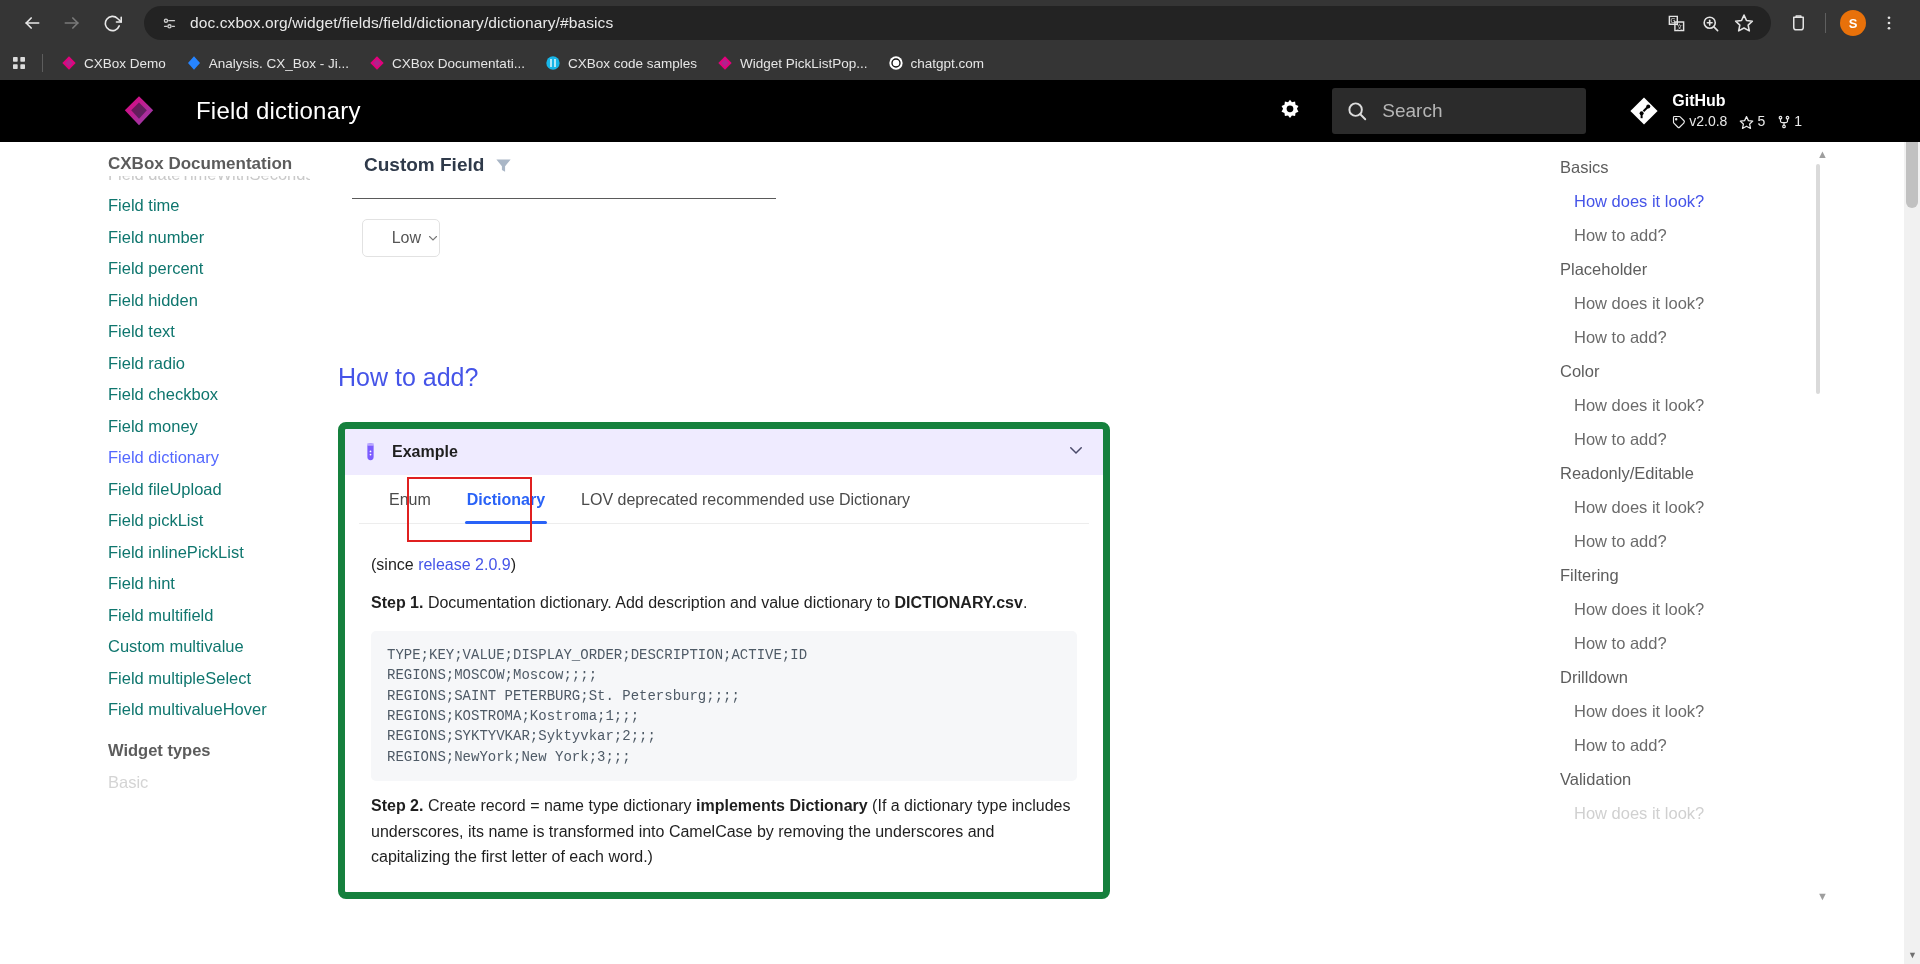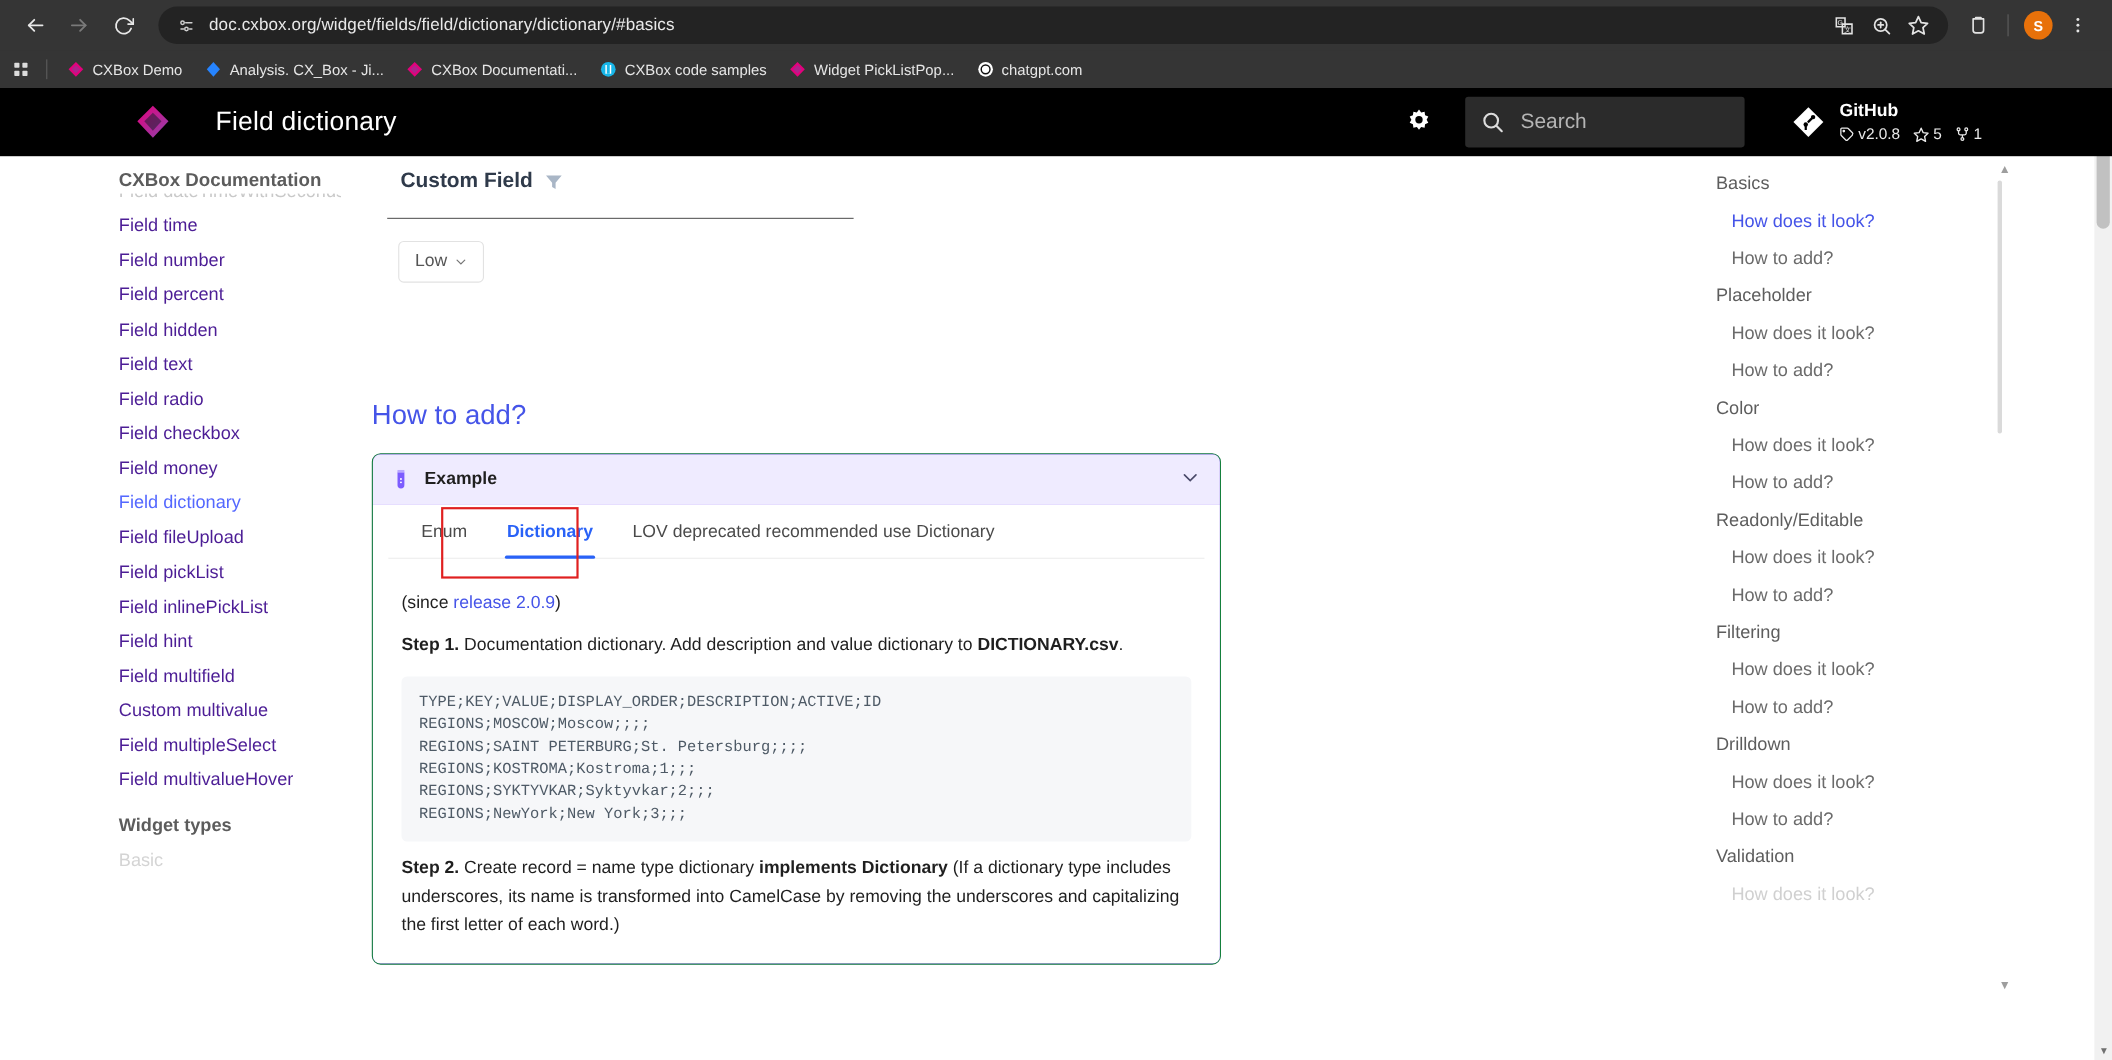--- a/index.html
+++ b/index.html
@@ -80,50 +80,50 @@
     width:310px; flex:0 0 310px; position:relative; padding-left:108px; padding-top:8px;
     overflow:hidden;
   }
   .sb-sticky {
     position:absolute; top:0; left:108px; right:0; height:34px; background:#fff; z-index:5;
     display:flex; align-items:flex-end;
   }
   .sb-sticky .t { font-size:17px; font-weight:bold; color:#5c5c5c; padding-bottom:2px; }
   .sb-list { padding-top:8px; }
   .sb-item {
-    font-size:16.5px; color:#4c1d95; line-height:1; padding:7.5px 0; white-space:nowrap;
+    font-size:16.5px; color:#0f766e; line-height:1; padding:7.5px 0; white-space:nowrap;
   }
   .sb-item.faded { color:#c9c9c9; }
   .sb-item.active { color:#5468ff; }
   .sb-group { font-size:16.5px; font-weight:bold; color:#5c5c5c; padding:16px 0 6px; }
   .sb-cut { color:#d4d4d4; }
 
   
   .main { flex:1 1 auto; position:relative; padding:0 40px 0 28px; overflow:hidden; }
 
   .demo-wrap { padding-top:12px; }
   .demo-title {
     display:flex; align-items:center; gap:10px; font-size:19px; font-weight:bold;
     color:#2f3a4a; padding-left:26px;
   }
   .demo-rule { height:1px; background:#5a5a5a; margin:22px 0 0 14px; width:424px; }
   .demo-select {
     margin:20px 0 0 24px; width:78px; height:38px; border:1px solid #e2e2e2; border-radius:5px;
-    display:flex; align-items:center; justify-content:center; gap:6px; color:#555; font-size:16px;
+    display:flex; align-items:center; justify-content:flex-end; gap:6px; color:#555; font-size:16px;
     background:#fff;
   }
   .watermark { height:72px; opacity:.05; }
 
   .h2 {
     font-size:25px; color:#4554e8; font-weight:400; margin:34px 0 0 0; padding-left:0;
   }
 
   .admonition {
-    margin-top:20px; border:1px solid #15803d; border-radius:8px; overflow:hidden;
-    background:#8b5cf6; width:772px;
+    margin-top:30px; border:7px solid #15803d; border-radius:8px; overflow:hidden;
+    background:#404040; width:772px;
   }
   .adm-head {
     background:#efebff; height:46px; display:flex; align-items:center; padding:0 18px;
     gap:14px; position:relative;
   }
   .adm-head .t { font-size:16px; font-weight:bold; color:#1f1f1f; }
   .adm-chev { margin-left:auto; color:#4a4a6a; }
   .adm-body { padding:0 0 0 0; background:#fff; }
 
   .tabs {

